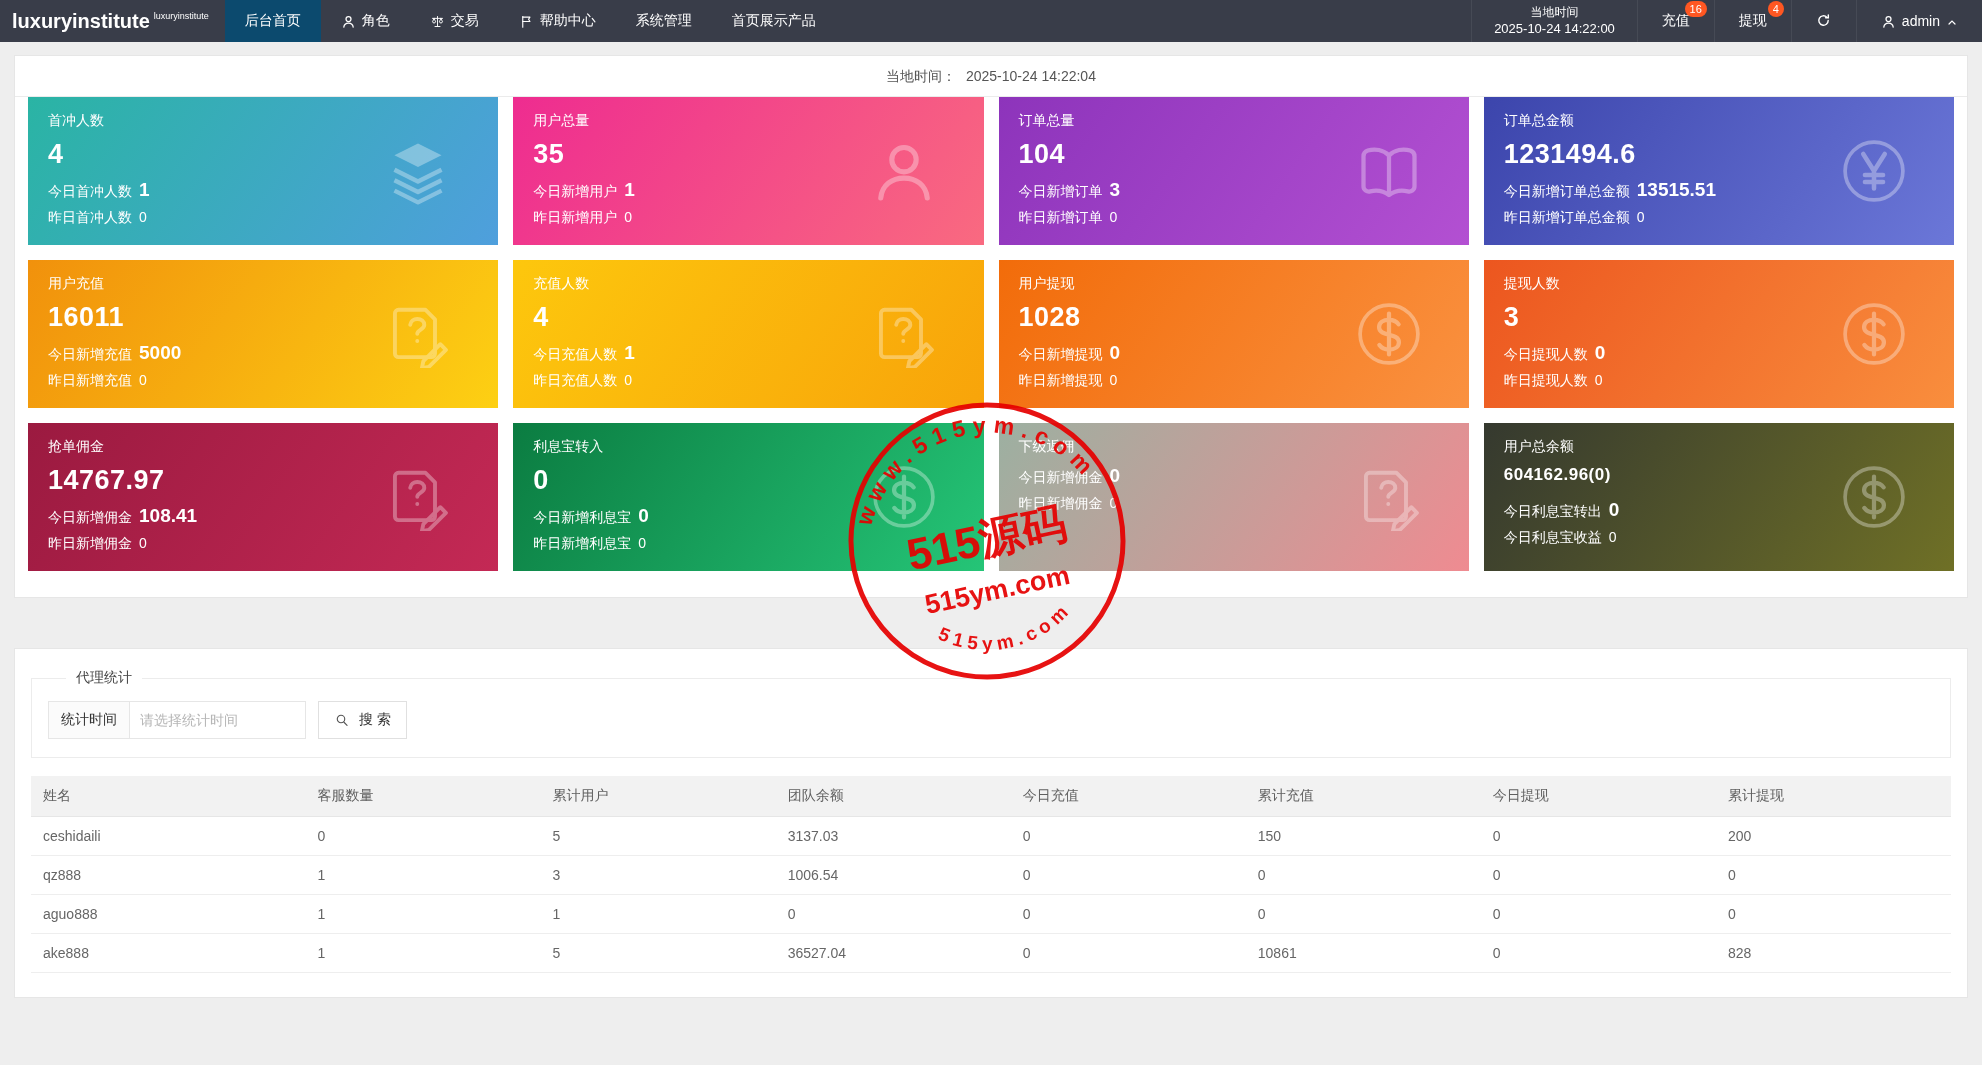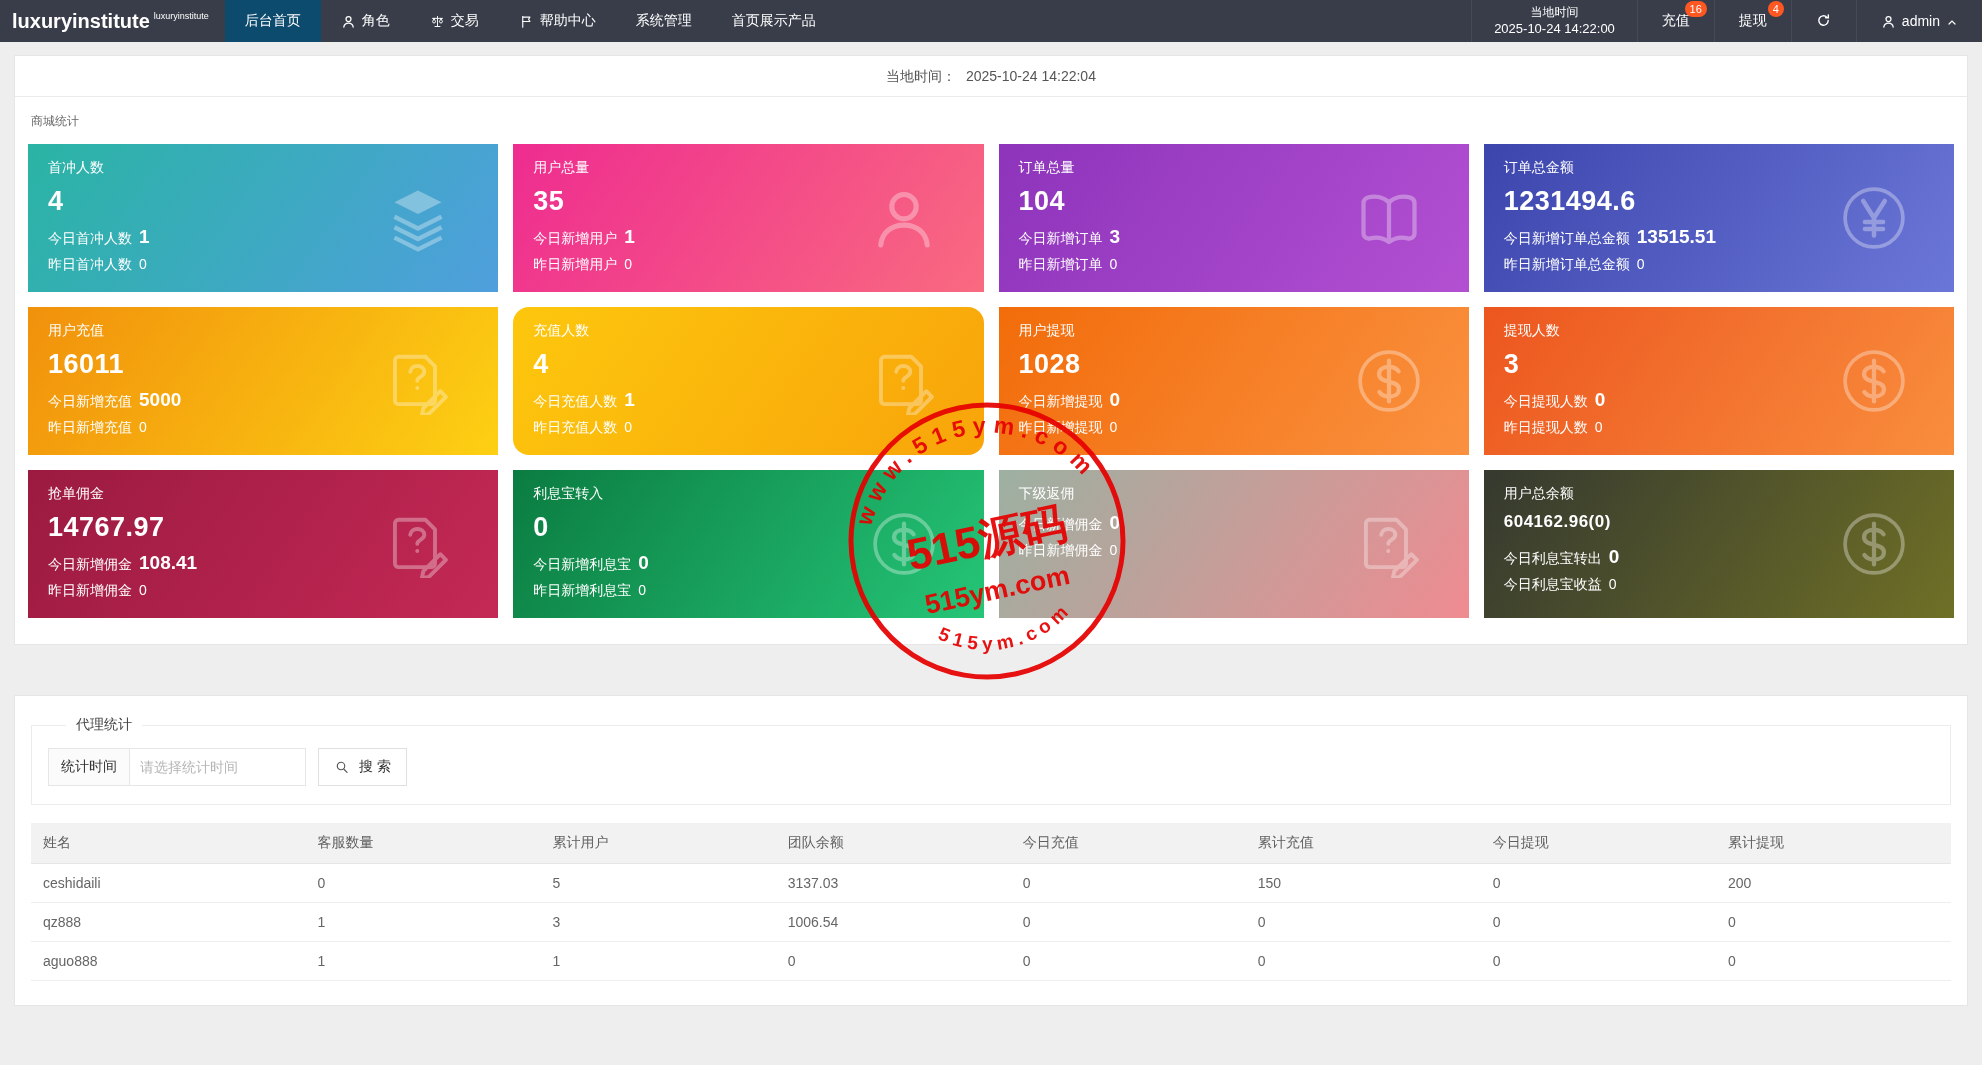--- a/index.html
+++ b/index.html
@@ -203,21 +203,20 @@
       </span>
     </div>
   </div>
 </header>
 
 <section class="panel panel-1">
   <div class="timebar">
     <span>当地时间：</span>
     <b>2025-10-24 14:22:04</b>
   </div>
-  <div class="section-title">商城统计</div>
   <div class="cards">
       <article class="card" style="background: linear-gradient(125deg, rgb(42, 180, 164), rgb(79, 159, 221));">
         <div class="card-title">首冲人数</div>
         <div class="card-value">4</div>
         <div class="card-line">
           <span class="lbl">今日首冲人数</span>
           <span class="v-strong">1</span>
         </div>
         <div class="card-line">
           <span class="lbl">昨日首冲人数</span>
@@ -289,21 +288,21 @@
           <span class="lbl">昨日新增充值</span>
           <span class="v-normal">0</span>
         </div>
         <span class="card-icon"><svg viewBox="0 0 28 28" fill="none" stroke="currentColor" stroke-width="1.6" stroke-linejoin="round" stroke-linecap="round">
             <path d="M6 4h11l4 4v14a1.5 1.5 0 0 1-1.5 1.5H6A1.5 1.5 0 0 1 4.5 22V5.5A1.5 1.5 0 0 1 6 4Z"></path>
             <path d="M10.8 10.2c.2-1.5 1.4-2.4 2.9-2.4 1.6 0 2.9 1 2.9 2.5 0 1.8-2.9 1.9-2.9 3.6"></path>
             <circle cx="13.7" cy="16.9" r=".8" fill="currentColor" stroke="none"></circle>
             <path d="M16.2 25.2l7-7 2.3 2.3-7 7-2.9.6Z"></path>
           </svg></span>
       </article>
-      <article class="card" style="background: linear-gradient(125deg, rgb(253, 199, 13), rgb(248, 164, 10)); border-radius: 16px;">
+      <article class="card" style="background: linear-gradient(125deg, rgb(253, 199, 13), rgb(248, 164, 10));">
         <div class="card-title">充值人数</div>
         <div class="card-value">4</div>
         <div class="card-line">
           <span class="lbl">今日充值人数</span>
           <span class="v-strong">1</span>
         </div>
         <div class="card-line">
           <span class="lbl">昨日充值人数</span>
           <span class="v-normal">0</span>
         </div>
@@ -486,15 +485,25 @@
         <tr>
           <td>aguo888</td>
           <td>1</td>
           <td>1</td>
           <td>0</td>
           <td>0</td>
           <td>0</td>
           <td>0</td>
           <td>0</td>
         </tr>
+        <tr>
+          <td>ake888</td>
+          <td>1</td>
+          <td>5</td>
+          <td>36527.04</td>
+          <td>0</td>
+          <td>10861</td>
+          <td>0</td>
+          <td>828</td>
+        </tr>
       </tbody>
   </table>
 </section>
 
 </body></html>

